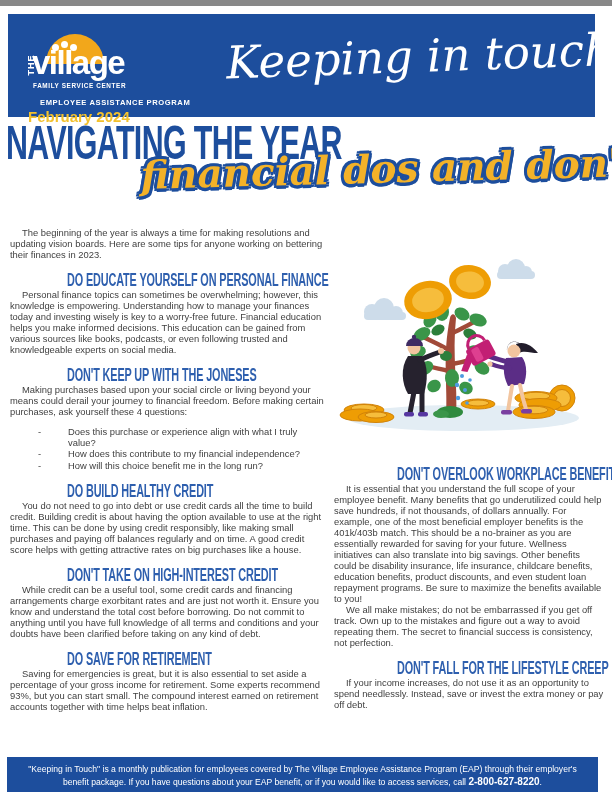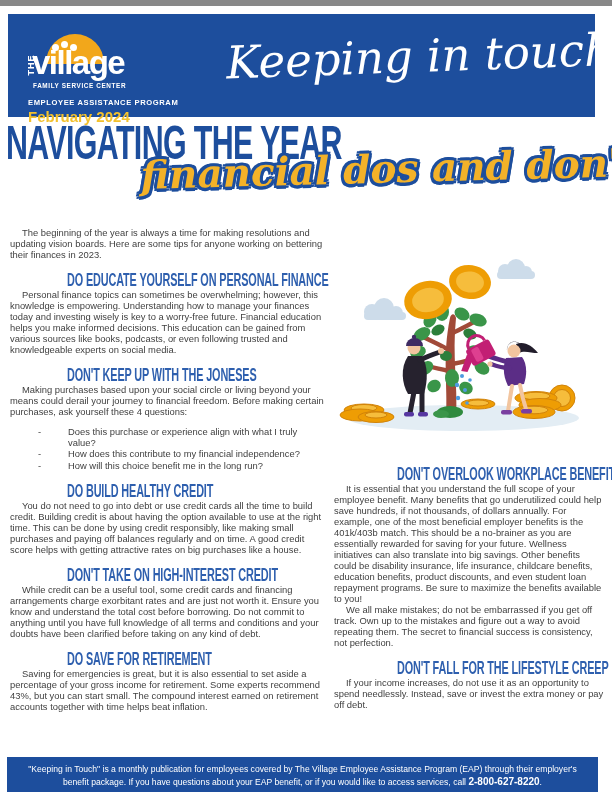--- a/index.html
+++ b/index.html
@@ -10,21 +10,21 @@
   }
 
   
   .banner { position:absolute; left:8px; top:8px; width:587px; height:103px; background:#1d4e9d; }
   .logo { position:absolute; left:10px; top:10px; width:180px; height:92px; }
   .logo-sun { position:absolute; left:28px; top:10px; width:58px; height:30px; background:#f2a71b; border-radius:58px 58px 0 0; }
   .logo-the { position:absolute; left:2px; top:36px; color:#fff; font-weight:bold; font-size:9px; letter-spacing:1px; transform:rotate(-90deg); transform-origin:center; }
   .logo-brand { position:absolute; left:14px; top:22px; color:#fff; font-weight:bold; font-size:33px; letter-spacing:-1.5px; line-height:33px; }
   .logo-dot { position:absolute; width:7px; height:7px; border-radius:50%; background:#fff; top:20px; }
   .logo-tagline { position:absolute; left:15px; top:58px; color:#fff; font-weight:bold; font-size:6.4px; letter-spacing:0.6px; }
-  .program { position:absolute; left:20px; top:84px; color:#fff; font-weight:bold; font-size:7.6px; letter-spacing:0.6px; }
+  .program { position:absolute; left:32px; top:84px; color:#fff; font-weight:bold; font-size:7.6px; letter-spacing:0.6px; }
   .issue-date { position:absolute; left:20px; top:94px; color:#f3c12d; font-weight:bold; font-size:15px; }
   .script { font-family:"DejaVu Serif", serif; font-style:italic; }
   .kit-title { position:absolute; left:218px; top:16px; width:372px; text-align:center; color:#ffffff; font-size:45px; white-space:nowrap; transform:rotate(-2deg); }
 
   
   .title-main { position:absolute; left:6px; top:112px; color:#1d4e9d; font-weight:bold; font-size:49px; letter-spacing:-1px; white-space:nowrap; transform:scaleX(0.62); transform-origin:0 0; line-height:48px; }
   .title-script { position:absolute; left:140px; top:146px; font-size:39px; font-weight:bold; color:#f3b229; white-space:nowrap; transform:rotate(-1.5deg); transform-origin:0 0;
     text-shadow:-2.5px -2.5px 0 #1d4e9d, 2.5px -2.5px 0 #1d4e9d, -2.5px 2.5px 0 #1d4e9d, 2.5px 2.5px 0 #1d4e9d, -3px 0 0 #1d4e9d, 3px 0 0 #1d4e9d, 0 -3px 0 #1d4e9d, 0 3.5px 0 #1d4e9d; }
 
   
@@ -93,21 +93,21 @@
         </div>
     </div>
 
     <div class="sec-h"><span>DO BUILD HEALTHY CREDIT</span></div>
     <p class="body">You do not need to go into debt or use credit cards all the time to build credit. Building credit is about having the option available to use at the right time. This can be done by using credit responsibly, like making small purchases and paying off balances regularly and on time. A good credit score helps with getting attractive rates on big purchases like a house.</p>
 
     <div class="sec-h"><span>DON'T TAKE ON HIGH-INTEREST CREDIT</span></div>
     <p class="body">While credit can be a useful tool, some credit cards and financing arrangements charge exorbitant rates and are just not worth it. Ensure you know and understand the total cost before borrowing. Do not commit to anything until you have full knowledge of all terms and conditions and your doubts have been clarified before taking on any kind of debt.</p>
 
     <div class="sec-h"><span>DO SAVE FOR RETIREMENT</span></div>
-    <p class="body">Saving for emergencies is great, but it is also essential to set aside a percentage of your gross income for retirement. Some experts recommend 43%, but you can start small. The compound interest earned on retirement accounts together with time helps beat inflation.</p>
+    <p class="body">Saving for emergencies is great, but it is also essential to set aside a percentage of your gross income for retirement. Some experts recommend 93%, but you can start small. The compound interest earned on retirement accounts together with time helps beat inflation.</p>
   </div>
 
   <div class="col-right">
 
     <svg class="illus" width="270" height="198" viewBox="0 0 270 198">
 
       <g fill="#cddcea">
         <circle cx="42" cy="56" r="8"></circle>
           <circle cx="54" cy="52" r="10"></circle>
           <circle cx="66" cy="57" r="7"></circle>

